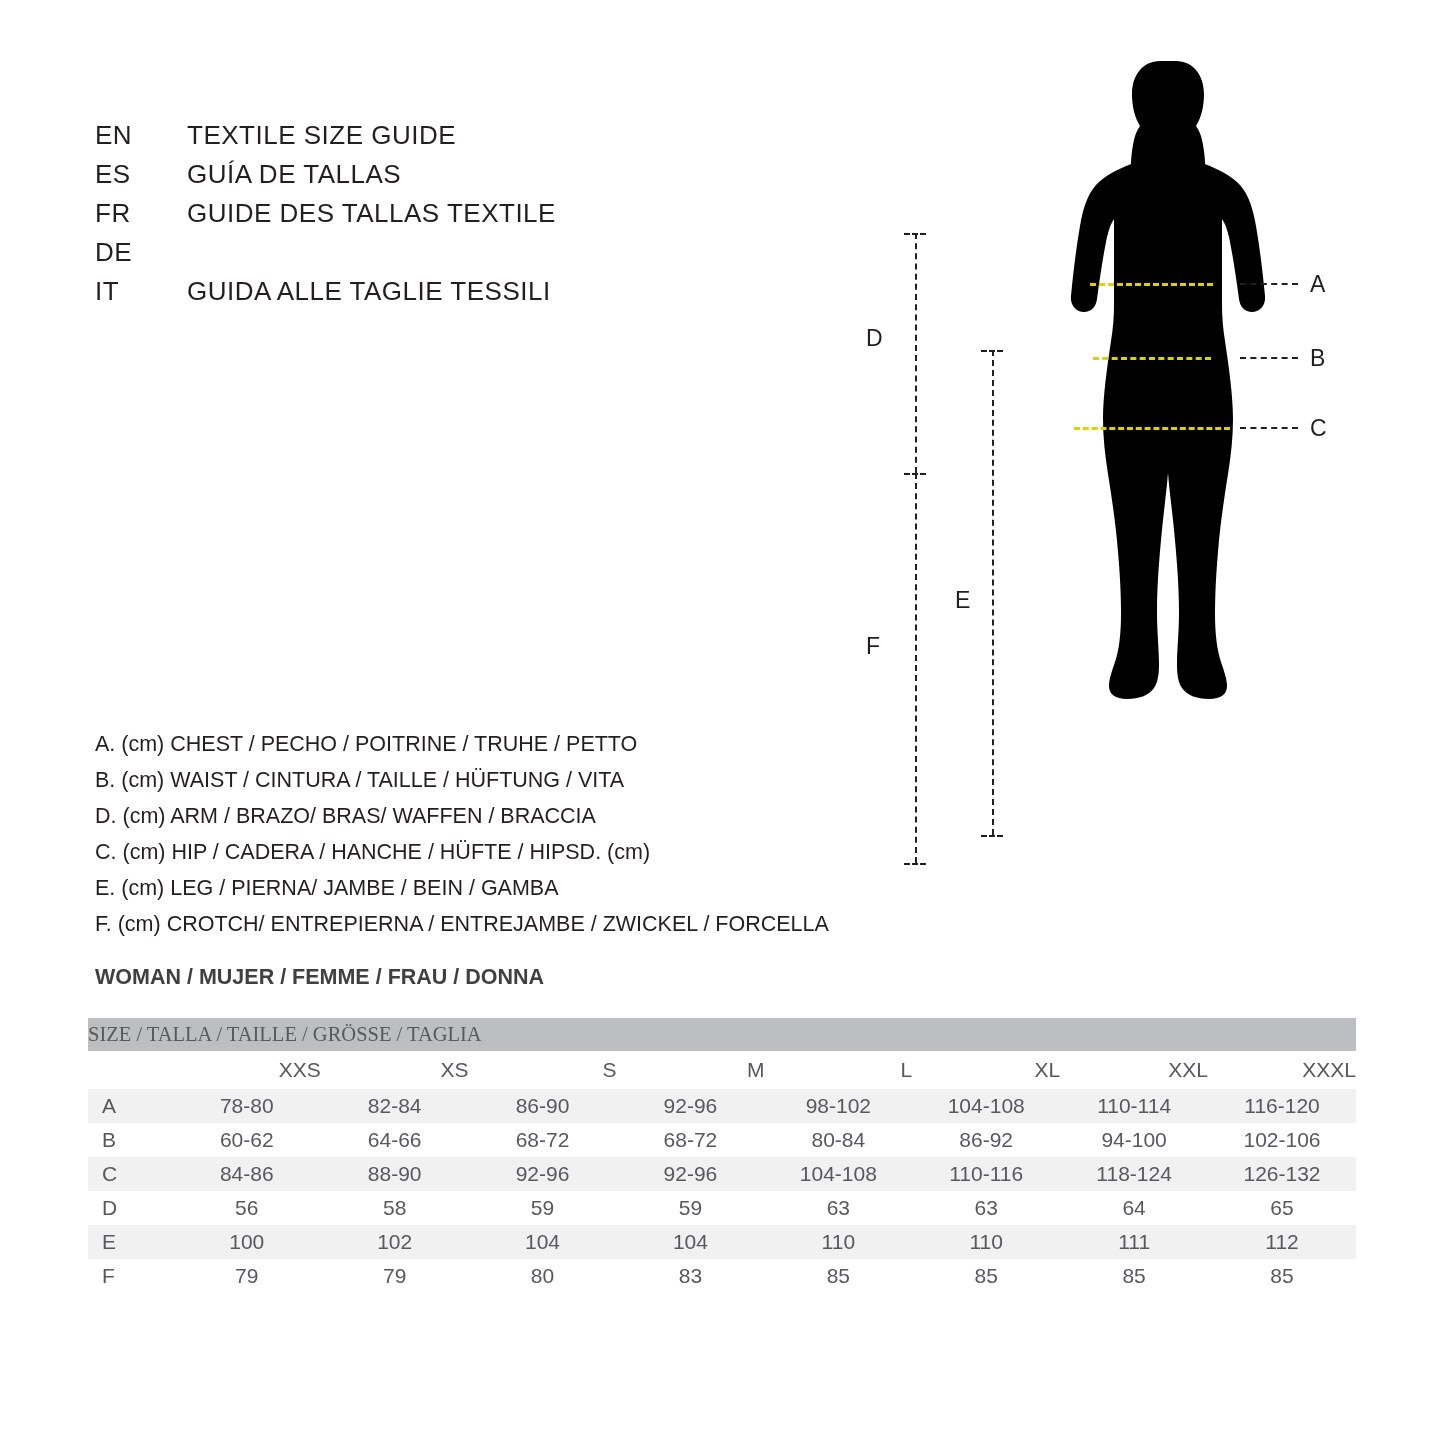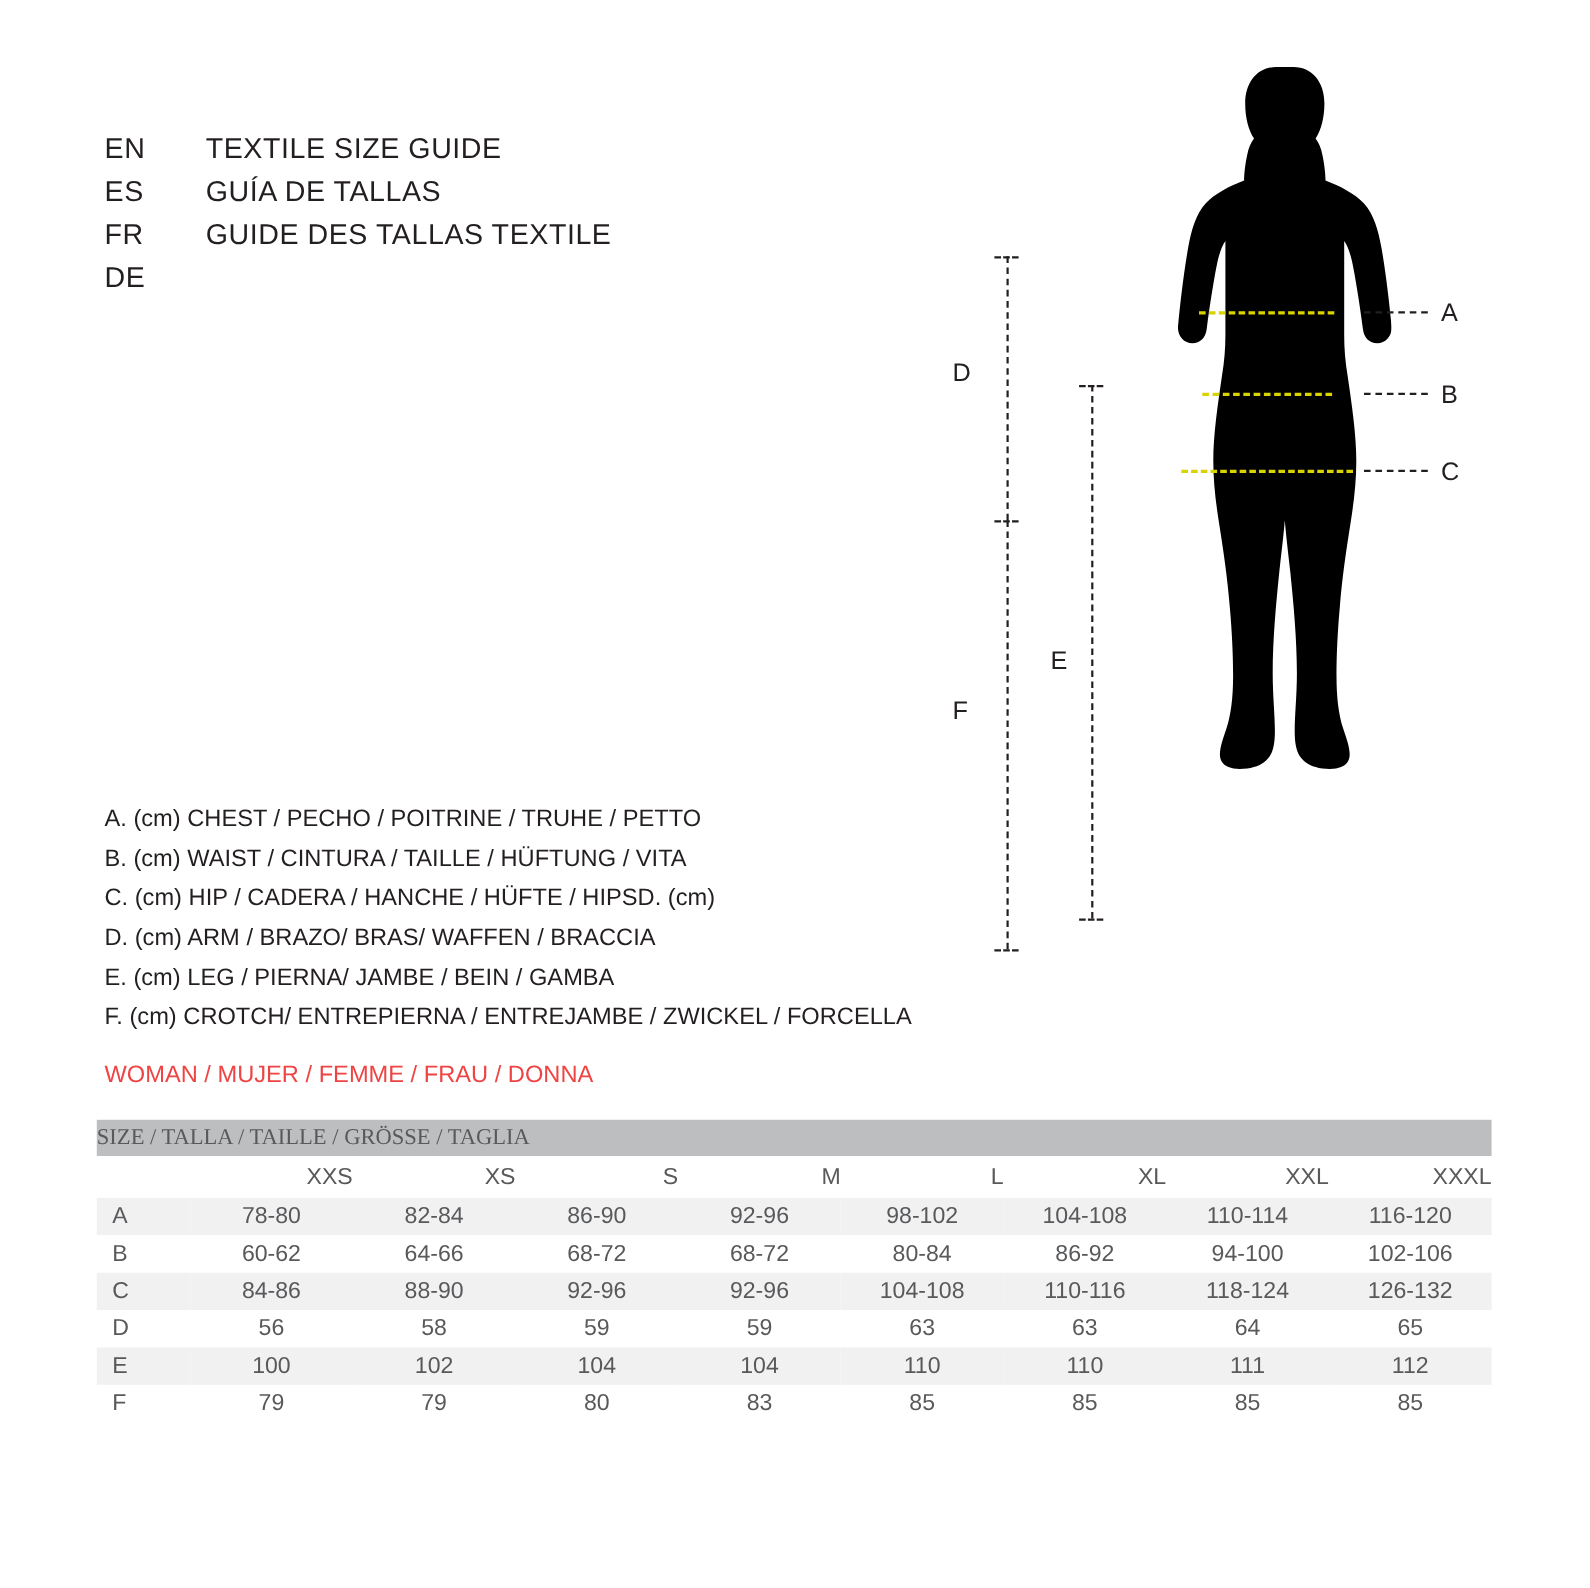--- a/index.html
+++ b/index.html
@@ -51,21 +51,22 @@
     line-height: 36px;
     color: #231f20;
     white-space: nowrap;
   }
 
   .gender-line {
     position: absolute;
     left: 95px;
     top: 965px;
     font-size: 21.5px;
-    color: #ef4444;
+    color: #404040;
+    font-weight: bold;
   }
 
   
   .diagram {
     position: absolute;
     left: 840px;
     top: 55px;
     width: 520px;
     height: 830px;
   }
@@ -162,20 +163,24 @@
   <div class="title-row">
     <span class="title-lang">ES</span>
     <span class="title-text">GUÍA DE TALLAS</span>
   </div>
   <div class="title-row">
     <span class="title-lang">FR</span>
     <span class="title-text">GUIDE DES TALLAS TEXTILE</span>
   </div>
   <div class="title-row">
     <span class="title-lang">DE</span>
+  </div>
+  <div class="title-row">
+    <span class="title-lang">IT</span>
+    <span class="title-text">GUIDA ALLE TAGLIE TESSILI</span>
   </div>
 </div>
 
 <div class="diagram">
 
   <svg class="silhouette" width="210" height="830" viewBox="0 0 210 830">
     <path fill="#000000" d="
       M105 6
       c-17 0 -28 14 -28 33
       c0 13 3 24 8 32
@@ -252,22 +257,22 @@
 
   <div class="vruler" style="left:152px; top:295px; height:485px;"></div>
   <div class="tick" style="left:141px; top:295px;"></div>
   <div class="tick" style="left:141px; top:780px;"></div>
   <span class="meas-label" style="left:115px; top:532px;">E</span>
 </div>
 
 <div class="legend">
   <div class="legend-line">A. (cm) CHEST / PECHO / POITRINE / TRUHE / PETTO</div>
   <div class="legend-line">B. (cm) WAIST / CINTURA / TAILLE / HÜFTUNG / VITA</div>
+  <div class="legend-line">D. (cm) ARM / BRAZO/ BRAS/ WAFFEN / BRACCIA</div>
   <div class="legend-line">C. (cm) HIP / CADERA / HANCHE / HÜFTE / HIPSD. (cm)</div>
-  <div class="legend-line">D. (cm) ARM / BRAZO/ BRAS/ WAFFEN / BRACCIA</div>
   <div class="legend-line">E. (cm) LEG / PIERNA/ JAMBE / BEIN / GAMBA</div>
   <div class="legend-line">F. (cm) CROTCH/ ENTREPIERNA / ENTREJAMBE / ZWICKEL / FORCELLA</div>
 </div>
 
 <div class="gender-line">WOMAN / MUJER / FEMME / FRAU / DONNA</div>
 
 <table class="size-table">
   <colgroup>
     <col class="c-letter">
     <col class="c-data">

